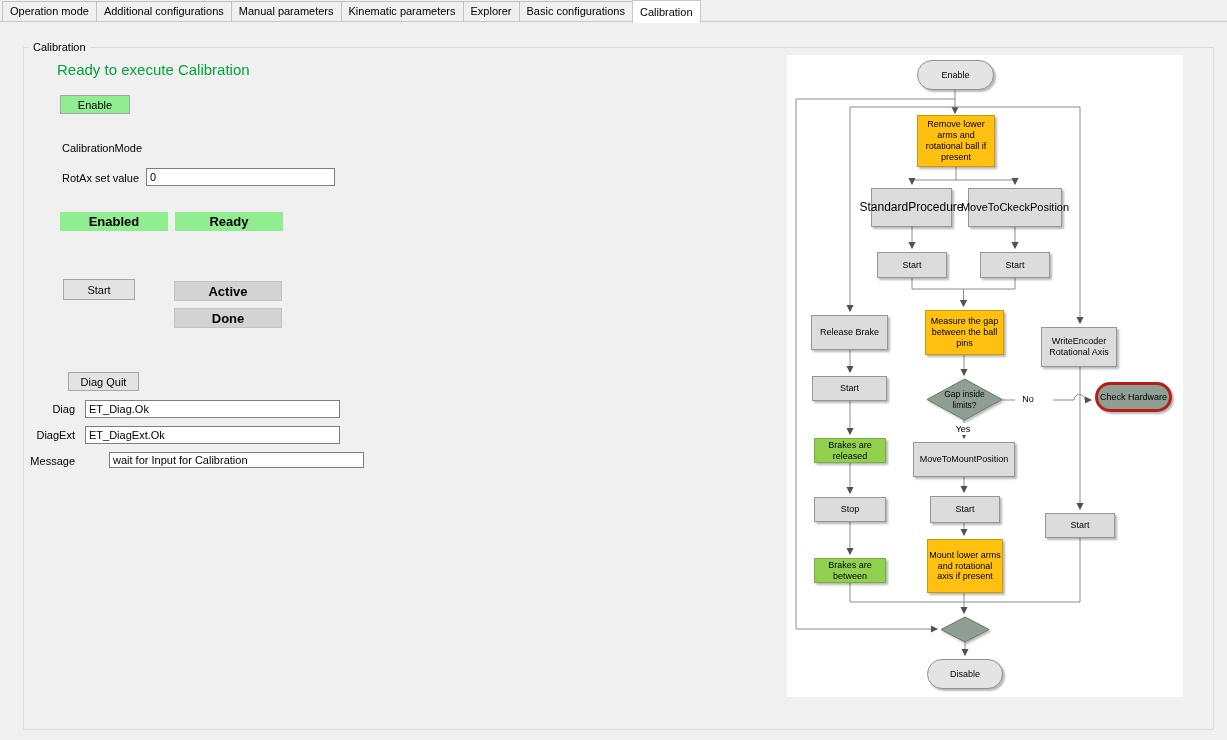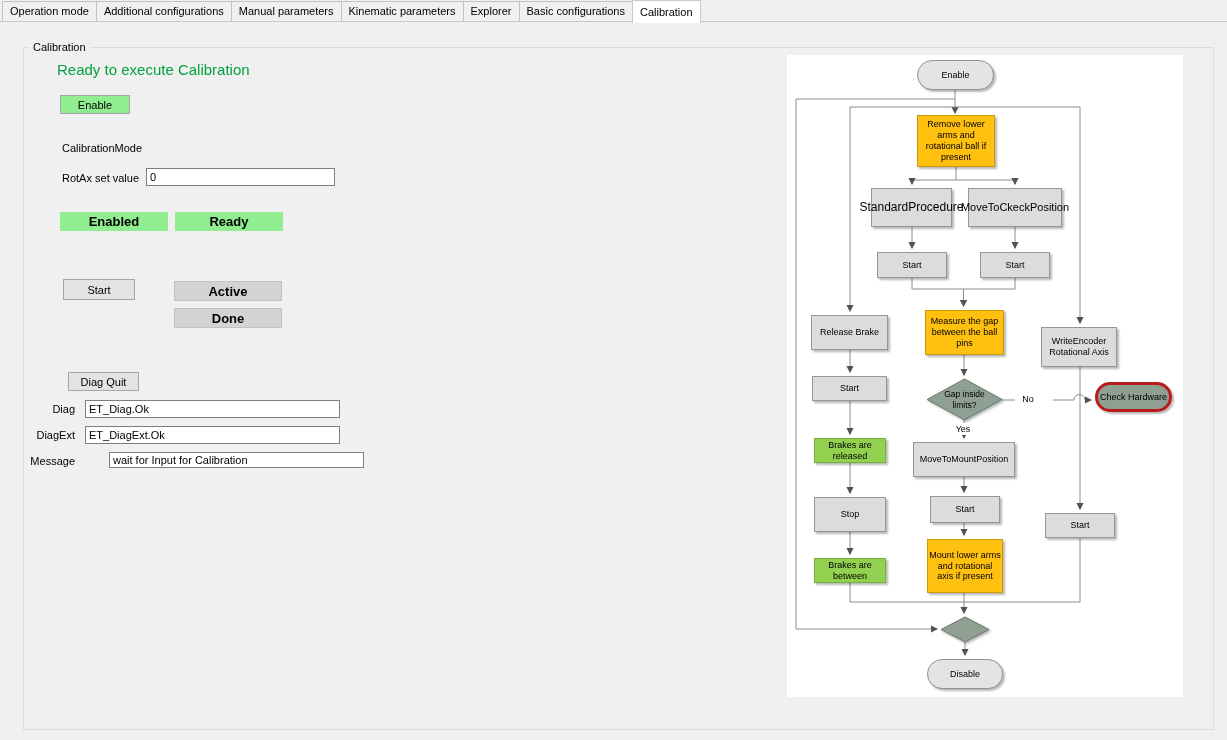--- a/index.html
+++ b/index.html
@@ -158,21 +158,21 @@
     <div class="fc-node gray" style="left:193px;top:197px;width:70px;height:26px;">Start</div>
     <div class="fc-node orange" style="left:138px;top:255px;width:79px;height:45px;">Measure the gap between the ball pins</div>
     <div class="fc-node plain" style="left:145px;top:326px;width:65px;height:37px;">Gap inside limits?</div>
     <div class="edge-label" style="left:228px;top:338px;width:26px;">No</div>
     <div class="edge-label" style="left:163px;top:368px;width:26px;">Yes</div>
     <div class="fc-node sagepill" style="left:308px;top:327px;width:77px;height:30px;">Check Hardware</div>
     <div class="fc-node gray" style="left:254px;top:272px;width:76px;height:40px;">WriteEncoder Rotational Axis</div>
     <div class="fc-node gray" style="left:24px;top:260px;width:77px;height:35px;">Release Brake</div>
     <div class="fc-node gray" style="left:25px;top:321px;width:75px;height:25px;">Start</div>
     <div class="fc-node greenbox" style="left:27px;top:383px;width:72px;height:25px;">Brakes are released</div>
-    <div class="fc-node gray" style="left:27px;top:442px;width:72px;height:35px;">Stop</div>
+    <div class="fc-node gray" style="left:27px;top:442px;width:72px;height:25px;">Stop</div>
     <div class="fc-node greenbox" style="left:27px;top:503px;width:72px;height:25px;">Brakes are between</div>
     <div class="fc-node gray" style="left:126px;top:387px;width:102px;height:35px;">MoveToMountPosition</div>
     <div class="fc-node gray" style="left:143px;top:441px;width:70px;height:27px;">Start</div>
     <div class="fc-node orange" style="left:140px;top:484px;width:76px;height:54px;">Mount lower arms and rotational axis if present</div>
     <div class="fc-node gray" style="left:258px;top:458px;width:70px;height:25px;">Start</div>
     <div class="fc-node oval" style="left:140px;top:604px;width:76px;height:30px;">Disable</div>
   </div>
 
 </div>
 

